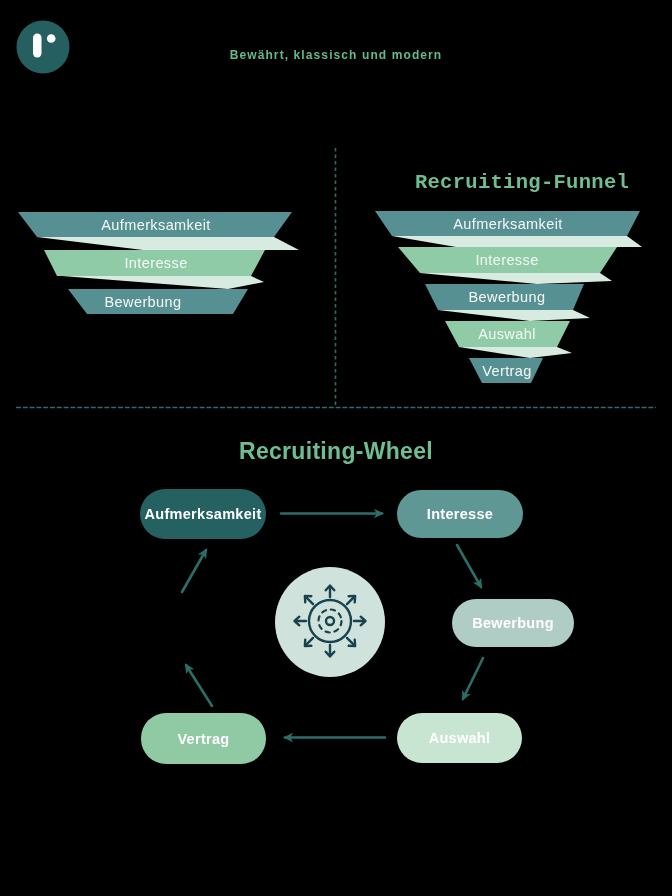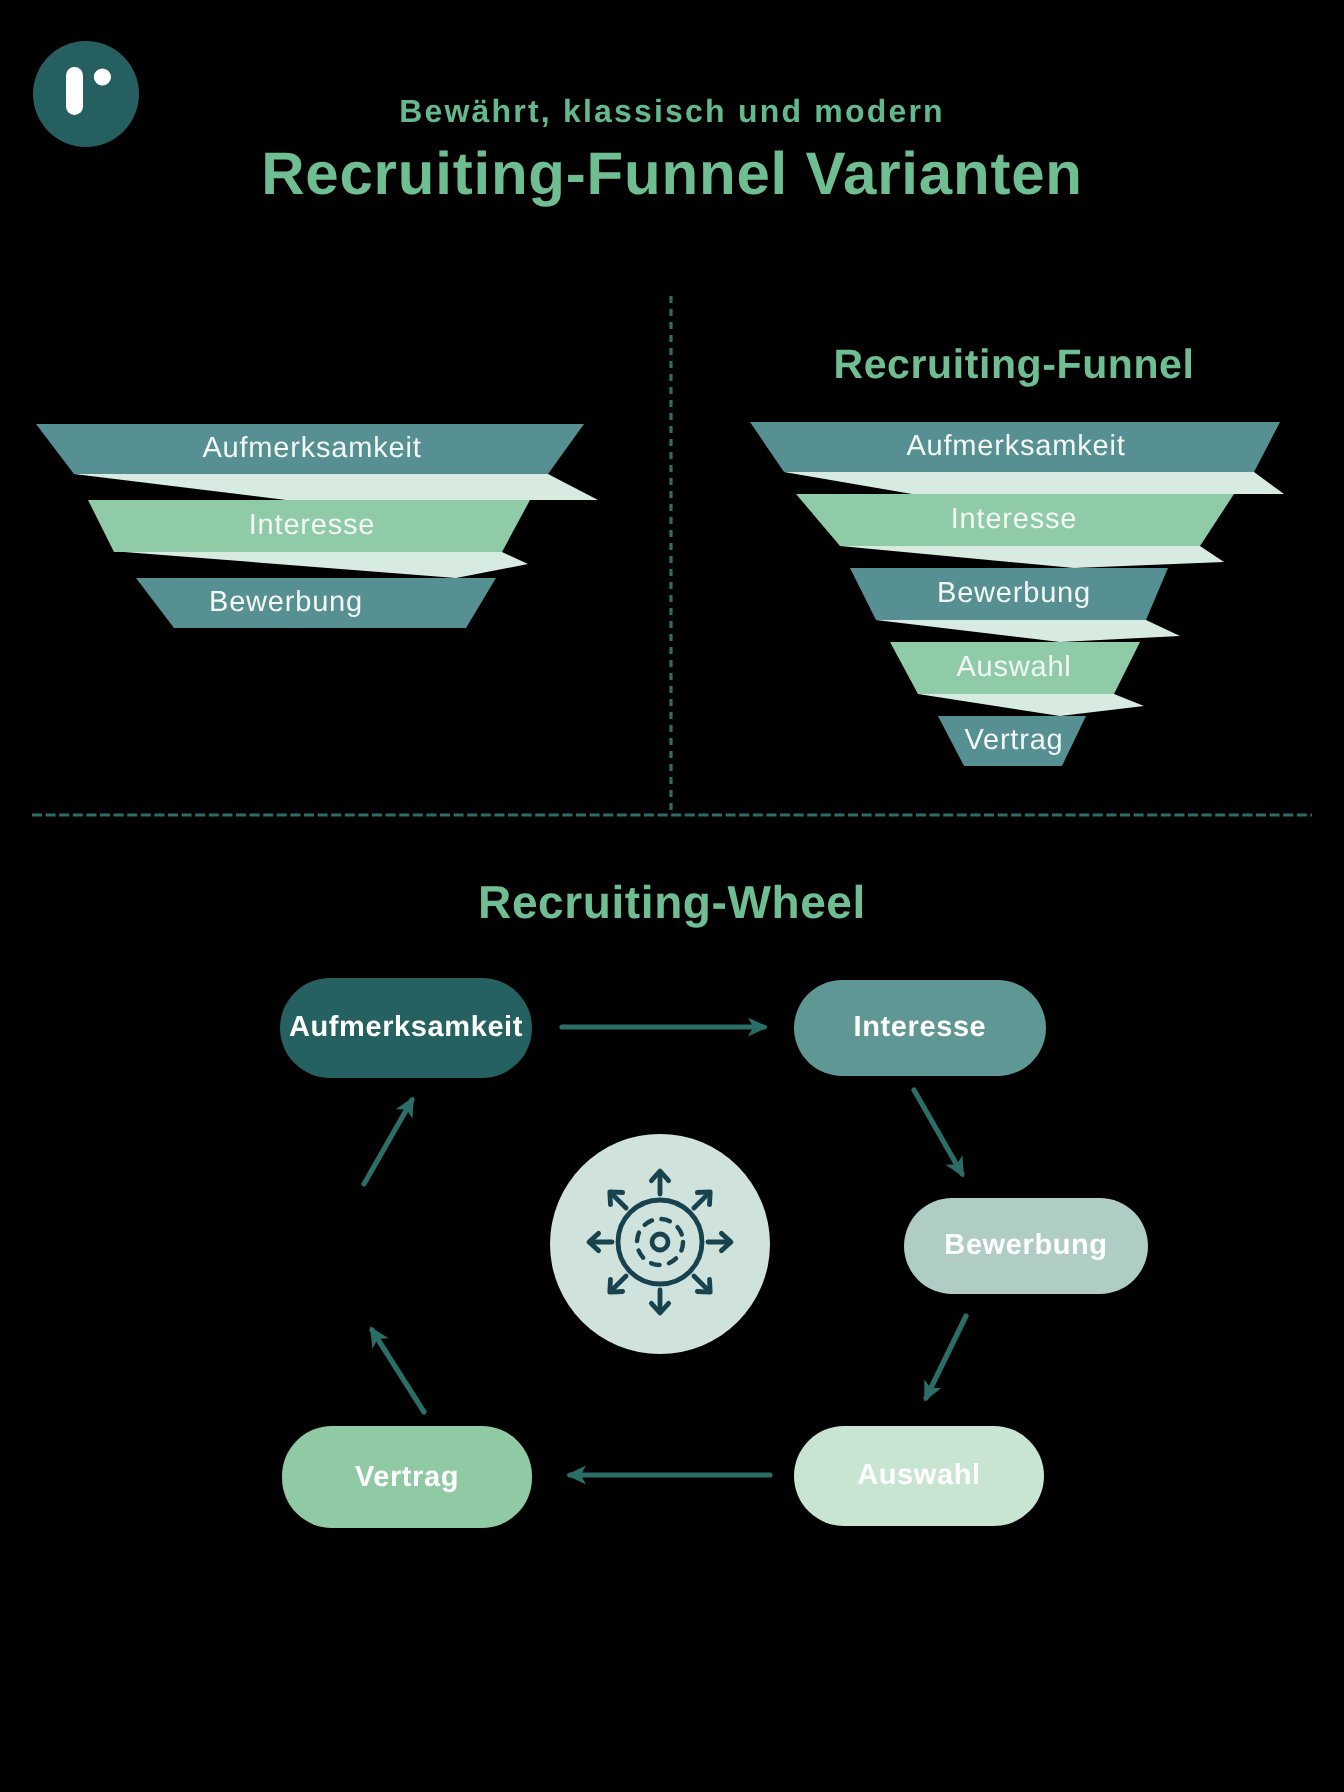--- a/index.html
+++ b/index.html
@@ -23,25 +23,25 @@
   }
   *{margin:0;padding:0;box-sizing:border-box;}
   html,body{background:#000;}
   body{font-family:"Liberation Sans",sans-serif;}
   .canvas{
     position:relative;width:672px;height:896px;background:var(--c-background);
     overflow:hidden;
   }
   .scene{position:absolute;left:0;top:0;}
   .txt{position:absolute;text-align:center;}
-  .subtitle{left:0;right:0;top:48px;font-size:16px;font-weight:600;letter-spacing:1.1px;color:var(--c-subtitle_green);}
+  .subtitle{left:0;right:0;top:48px;font-size:12px;font-weight:600;letter-spacing:1.1px;color:var(--c-subtitle_green);}
   .main-title{left:0;right:0;top:71px;font-size:30px;font-weight:800;letter-spacing:.4px;color:var(--c-title_green);}
   .funnel-title{top:171px;width:220px;font-size:20.5px;font-weight:800;letter-spacing:.3px;color:var(--c-title_green);}
   .funnel-title.left{left:48px;}
-  .funnel-title.right{left:397px;}
+  .funnel-title.right{left:412px;font-family:Liberation Mono, monospace;}
   .wheel-title{left:0;right:0;top:438px;font-size:23px;font-weight:800;letter-spacing:.3px;color:var(--c-title_green);}
   .pill{
     position:absolute;border-radius:25px;display:flex;align-items:center;justify-content:center;
     color:var(--c-label_white);font-size:14.5px;font-weight:700;letter-spacing:.3px;white-space:nowrap;
   }
   .pill.aufm{left:140px;top:489px;width:126px;height:50px;background:var(--c-node_aufmerksamkeit);}
   .pill.inte{left:397px;top:490px;width:126px;height:48px;background:var(--c-node_interesse);}
   .pill.bewe{left:452px;top:599px;width:122px;height:48px;background:var(--c-node_bewerbung);}
   .pill.ausw{left:397px;top:713px;width:125px;height:50px;background:var(--c-node_auswahl);}
   .pill.vert{left:141px;top:713px;width:125px;height:51px;background:var(--c-node_vertrag);}
@@ -128,21 +128,20 @@
       <use href="#spoke" transform="rotate(90)"></use>
       <use href="#spoke" transform="rotate(135)"></use>
       <use href="#spoke" transform="rotate(180)"></use>
       <use href="#spoke" transform="rotate(225)"></use>
       <use href="#spoke" transform="rotate(270)"></use>
       <use href="#spoke" transform="rotate(315)"></use>
     </g>
   </svg>
 
   <div class="txt subtitle">Bewährt, klassisch und modern</div>
-  <div class="txt main-title">Recruiting-Funnel Varianten</div>
 
   <div class="txt funnel-title right">Recruiting-Funnel</div>
 
   <div class="txt wheel-title">Recruiting-Wheel</div>
 
   <div class="pill aufm">Aufmerksamkeit</div>
   <div class="pill inte">Interesse</div>
   <div class="pill bewe">Bewerbung</div>
   <div class="pill ausw">Auswahl</div>
   <div class="pill vert">Vertrag</div>

